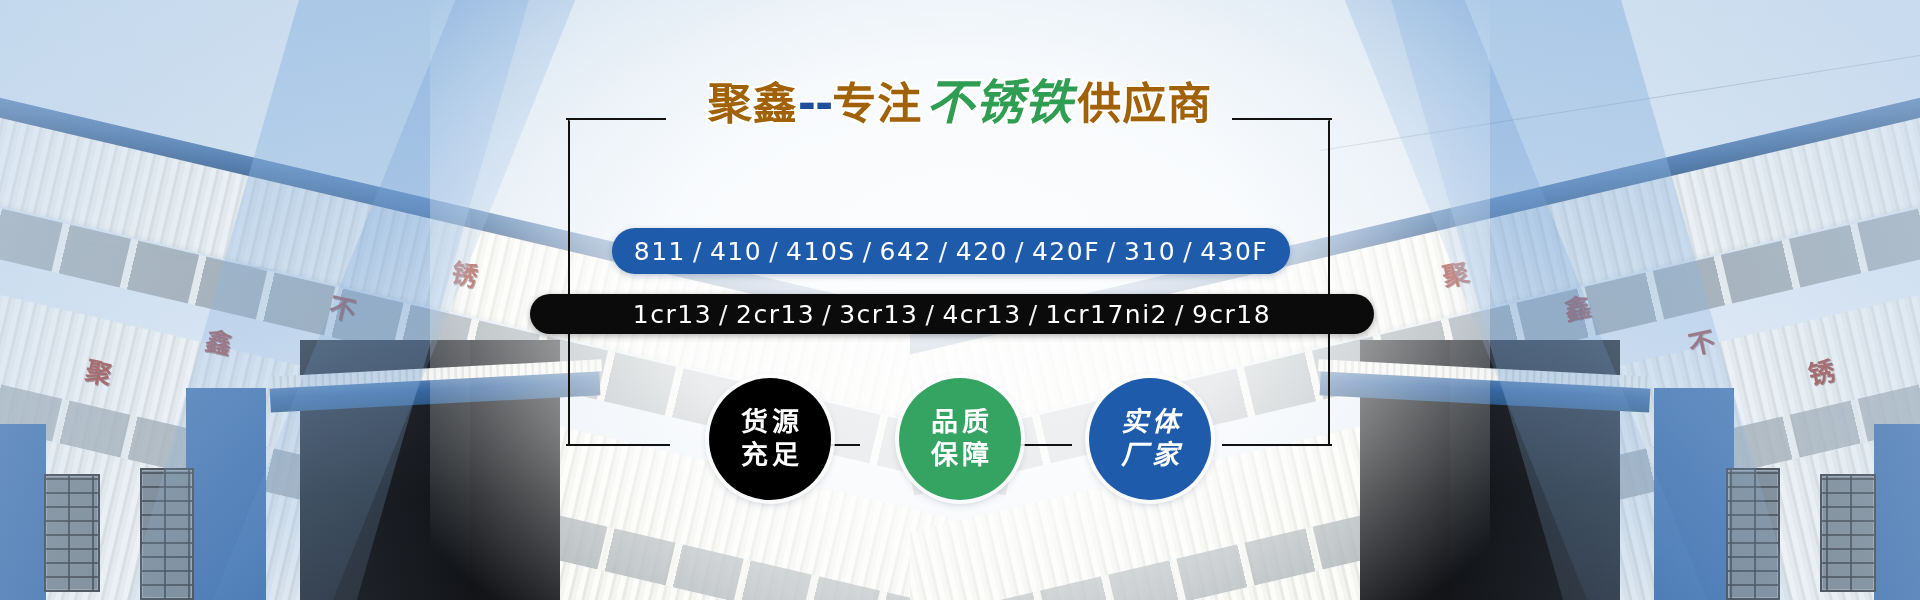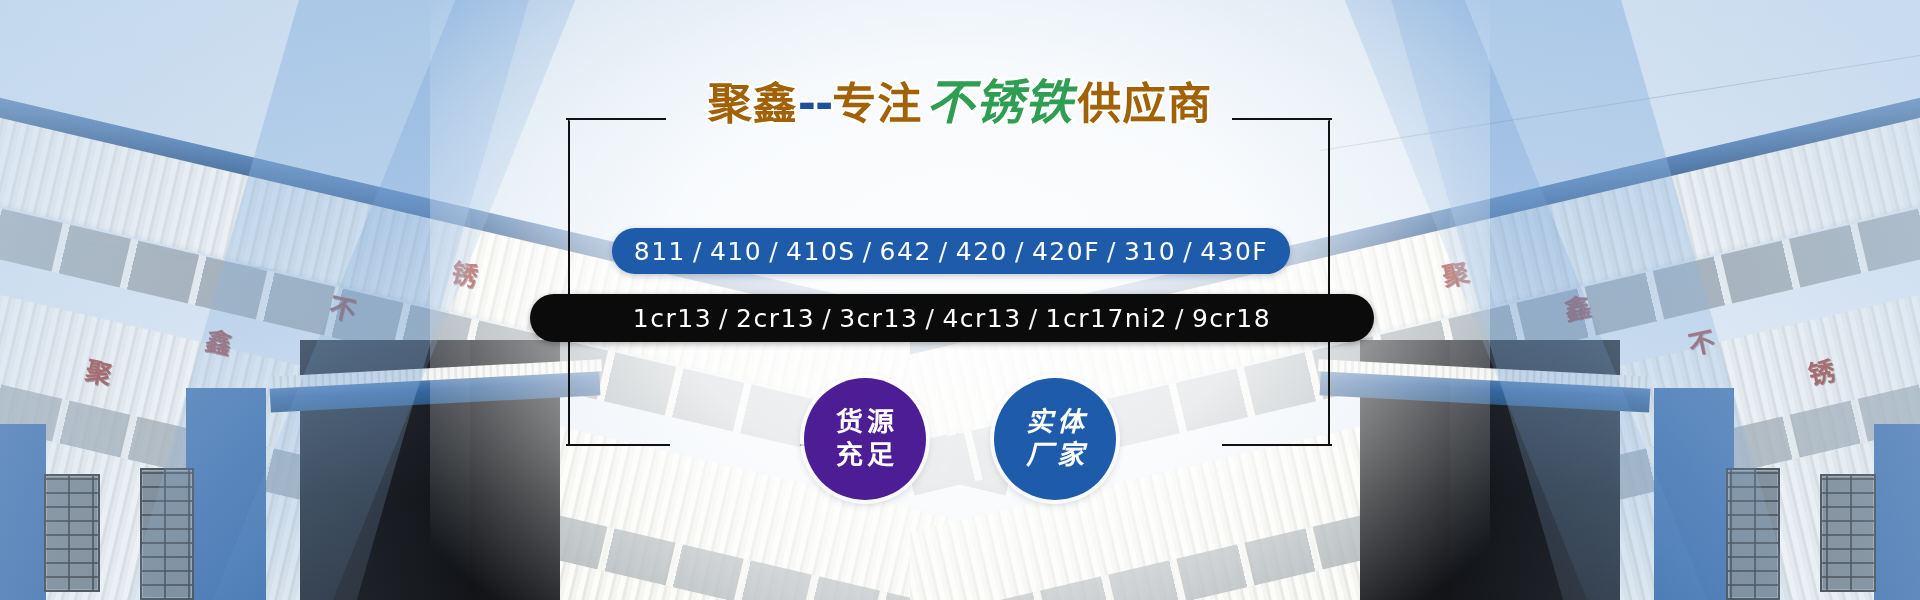--- a/index.html
+++ b/index.html
@@ -278,21 +278,21 @@
     top: 228px;
     width: 678px;
     height: 46px;
     background: #1e5bab;
     box-shadow: 0 2px 6px rgba(20,50,100,.25);
   }
   .pill.black-pill {
     left: 530px;
     top: 294px;
     width: 844px;
-    height: 48px;
+    height: 40px;
     background: #0b0b0b;
     box-shadow: 0 2px 6px rgba(0,0,0,.3);
     text-align: center;
   }
   .pill .sep { opacity: .95; padding: 0 7px; }
 
   
   .badges {
     position: absolute;
     left: 0; right: 0;
@@ -427,23 +427,27 @@
         <span>3cr13</span>
         <span class="sep">/</span>
         <span>4cr13</span>
         <span class="sep">/</span>
         <span>1cr17ni2</span>
         <span class="sep">/</span>
         <span>9cr18</span>
       </div>
 
     <div class="badges" id="badge-row">
-        <div class="badge blue" style="background: #4c1d95; text-align: center;">
+        <div class="badge blue" style="background: #000000; text-align: center;">
           <span class="line">货源</span>
           <span class="line">充足</span>
+        </div>
+        <div class="badge green" style="background: rgb(53, 163, 97);">
+          <span class="line">品质</span>
+          <span class="line">保障</span>
         </div>
         <div class="badge blue" style="background: rgb(30, 91, 171); font-style: italic;">
           <span class="line">实体</span>
           <span class="line">厂家</span>
         </div>
       </div>
 
   </div>
 </div>
 

